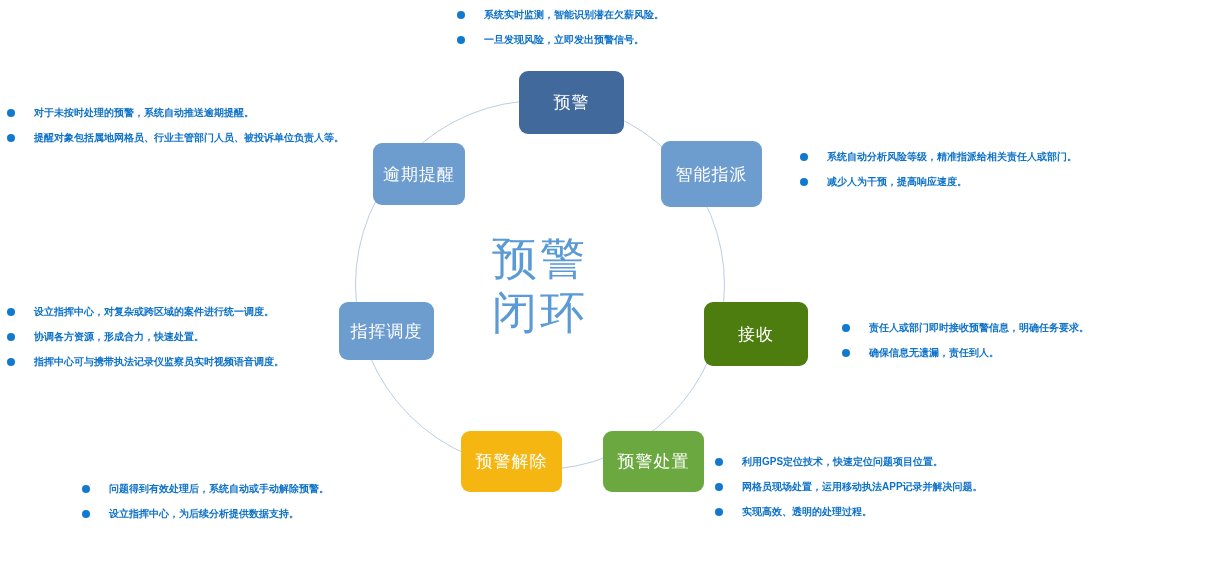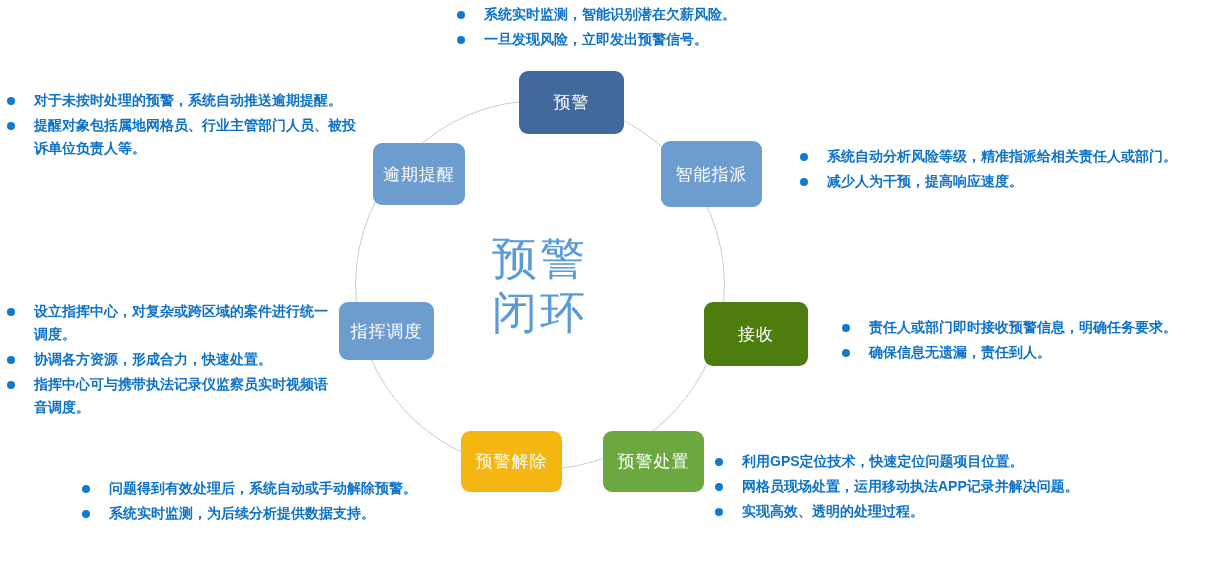--- a/index.html
+++ b/index.html
@@ -47,21 +47,21 @@
     font-size: 17px;
     letter-spacing: 1px;
     box-sizing: border-box;
     user-select: none;
   }
 
   
   .txt {
     position: absolute;
     color: #0E72C8;
-    font-size: 14px;
+    font-size: 10px;
     line-height: 23px;
     font-weight: bold;
     box-sizing: border-box;
   }
   .txt ul {
     margin: 0;
     padding: 0;
     list-style: none;
   }
   .txt li {
@@ -123,21 +123,21 @@
         <span class="dot"></span>
         <span>系统实时监测，智能识别潜在欠薪风险。</span>
       </li>
       <li>
         <span class="dot"></span>
         <span>一旦发现风险，立即发出预警信号。</span>
       </li>
     </ul>
   </div>
 
-  <div class="txt" style="left:0px; top:89px; width:362px;">
+  <div class="txt" style="left:0px; top:101px; width:362px;">
     <ul>
       <li>
         <span class="dot"></span>
         <span>对于未按时处理的预警，系统自动推送逾期提醒。</span>
       </li>
       <li>
         <span class="dot"></span>
         <span>提醒对象包括属地网格员、行业主管部门人员、被投诉单位负责人等。</span>
       </li>
     </ul>
@@ -187,21 +187,21 @@
   </div>
 
   <div class="txt" style="left:75px; top:477px; width:375px;">
     <ul>
       <li>
         <span class="dot"></span>
         <span>问题得到有效处理后，系统自动或手动解除预警。</span>
       </li>
       <li>
         <span class="dot"></span>
-        <span>系统实时监测，为后续分析提供数据支持。</span>
+        <span>设立指挥中心，为后续分析提供数据支持。</span>
       </li>
     </ul>
   </div>
 
   <div class="txt" style="left:0px; top:300px; width:340px;">
     <ul>
       <li>
         <span class="dot"></span>
         <span>设立指挥中心，对复杂或跨区域的案件进行统一调度。</span>
       </li>

